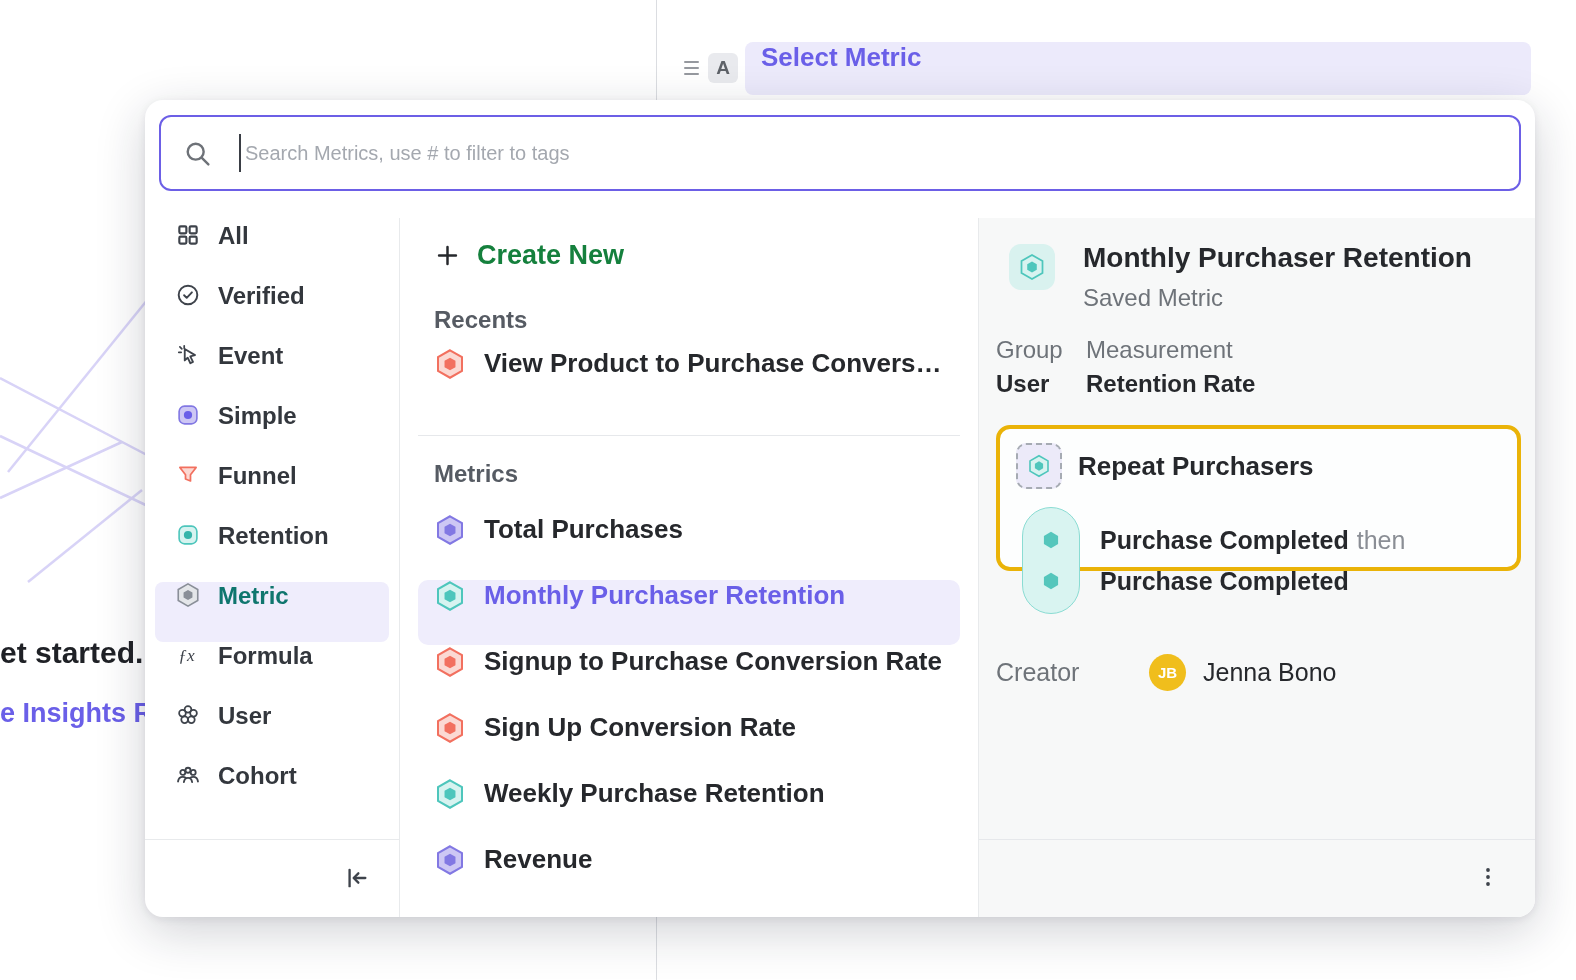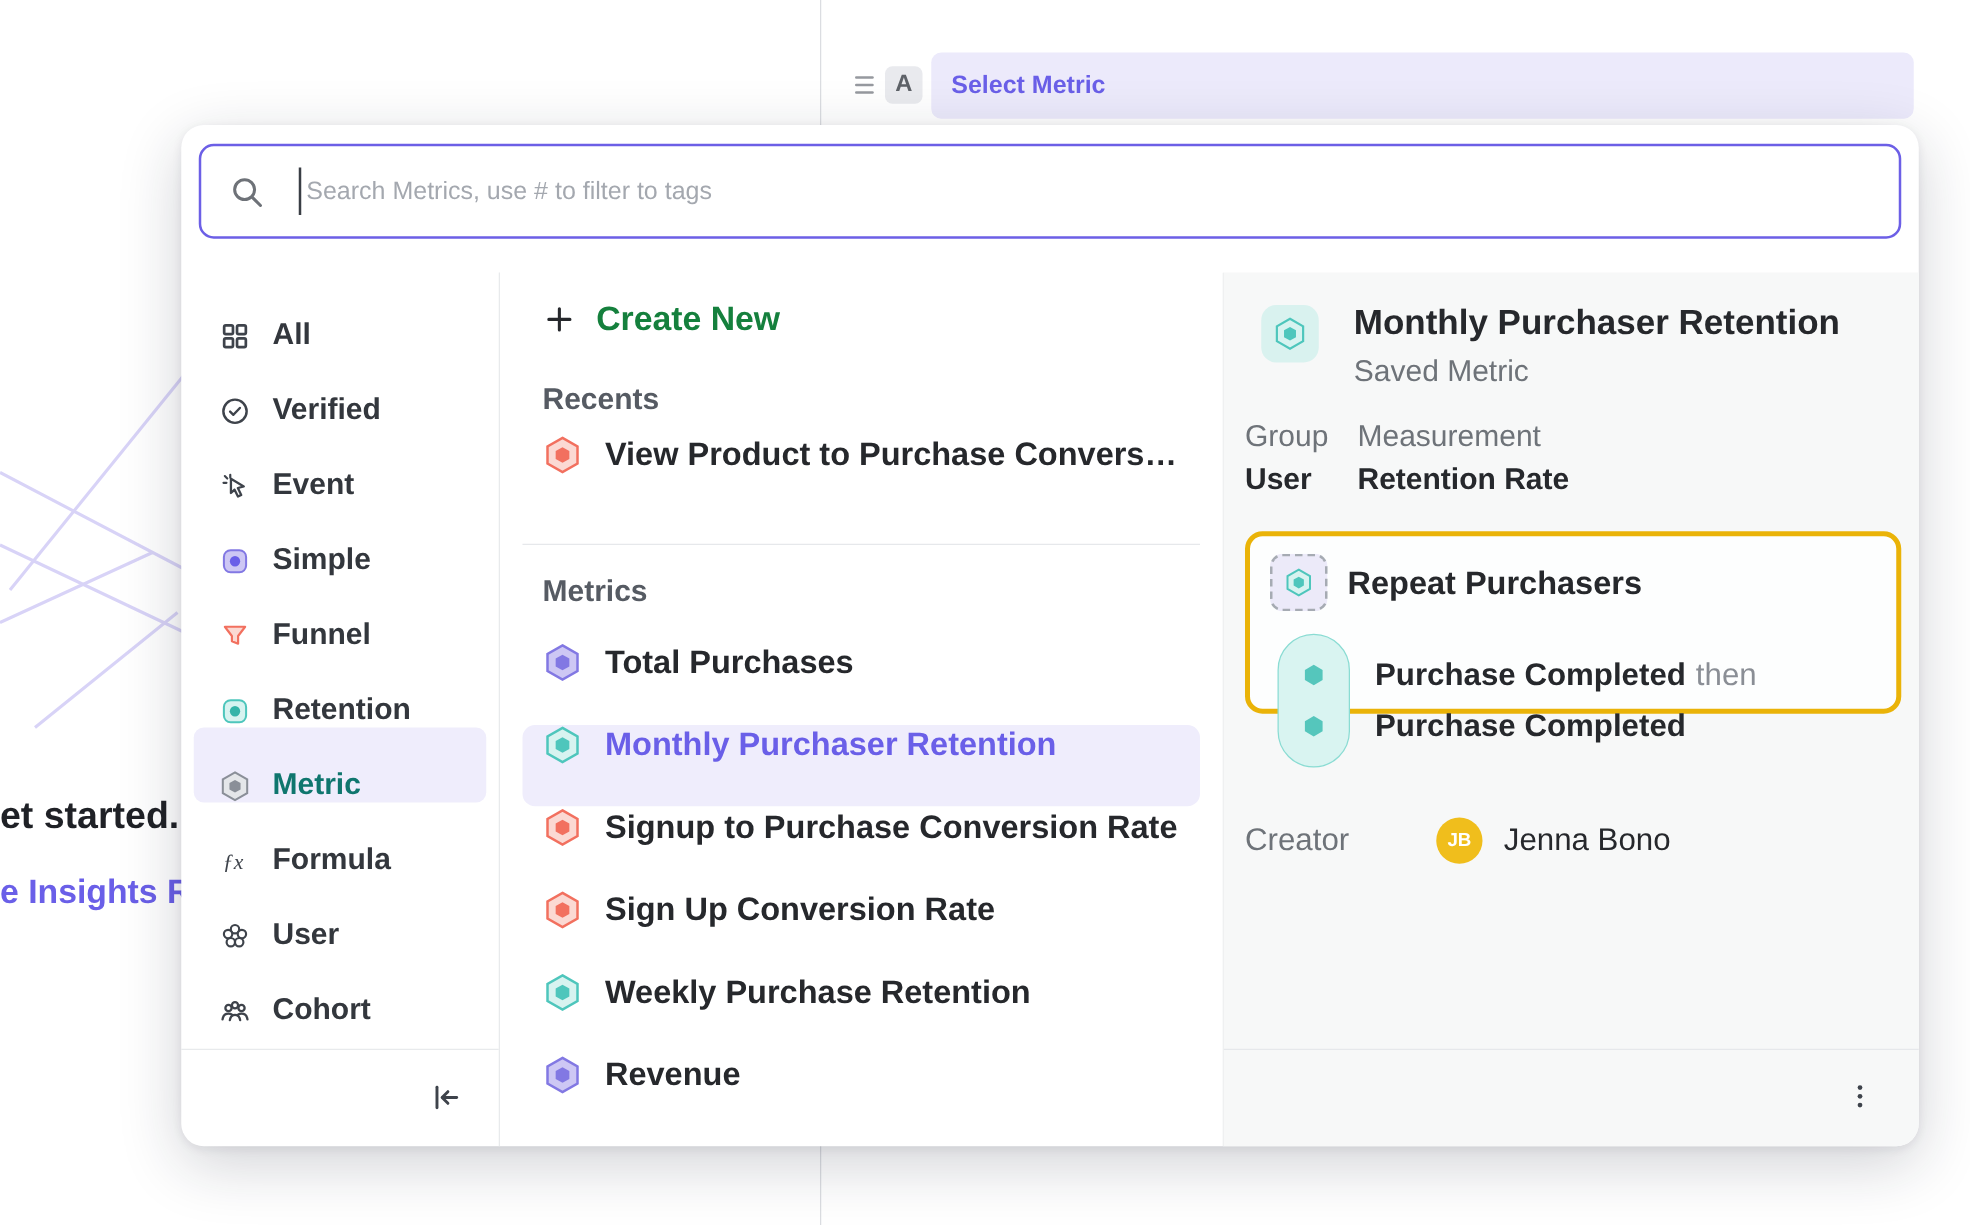--- a/index.html
+++ b/index.html
@@ -9,38 +9,38 @@
   
   .page-divider{position:absolute;left:656px;top:0;width:1px;height:980px;background:#DBDDE1}
   .deco-lines{position:absolute;left:0;top:260px;width:180px;height:330px}
   .cut-bold{position:absolute;left:0;top:636px;font-size:30px;font-weight:700;color:#1F2126;white-space:nowrap}
   .cut-link{position:absolute;left:0;top:698px;font-size:27px;font-weight:600;color:#6A5FE8;white-space:nowrap;cursor:pointer}
 
   .header-ctrl{position:absolute;left:684px;top:40px;height:56px;display:flex;align-items:center}
   .hamburger{width:15px;display:flex;flex-direction:column;gap:4px;margin-right:9px;cursor:grab}
   .hamburger i{display:block;height:2px;background:#96999F;border-radius:1px}
   .a-badge{width:30px;height:30px;border-radius:6px;background:#E9EAEE;color:#5E6268;font-weight:700;font-size:19px;display:flex;align-items:center;justify-content:center;margin-right:7px}
-  .sm-pill{width:786px;height:53px;background:#ECEAFB;border-radius:8px;display:flex;align-items:center;padding-left:16px;color:#6A5FE8;font-size:20px;font-weight:700;cursor:pointer;white-space:nowrap}
+  .sm-pill{width:786px;height:53px;background:#ECEAFB;border-radius:8px;display:flex;align-items:flex-start;padding-left:16px;color:#6A5FE8;font-size:26px;font-weight:700;cursor:pointer;white-space:nowrap}
 
   
   .modal{position:absolute;left:145px;top:100px;width:1390px;height:817px;background:#fff;border-radius:18px;
          box-shadow:0 14px 50px rgba(25,28,50,.20),0 2px 8px rgba(25,28,50,.08)}
 
   .search-wrap{position:absolute;left:14px;right:14px;top:15px;height:76px;border:2px solid #6C5FE6;border-radius:12px;display:flex;align-items:center;padding:0 22px;background:#fff;cursor:text}
   .search-icon svg{width:29px;height:29px;display:block}
   .caret{width:2px;height:38px;background:#3A3E45;margin-left:27px;animation:blink 1.1s step-end infinite}
   @keyframes blink{50%{opacity:0}}
   .search-input{flex:1;border:none;outline:none;font-size:20px;color:#2B2E33;padding-left:4px;font-family:inherit;background:transparent}
   .search-input::placeholder{color:#A4A8AF}
 
   .content{position:absolute;left:0;right:0;top:118px;bottom:0;display:flex}
 
   
   .col-sidebar{width:255px;border-right:1px solid #E8EAEC;position:relative;padding-top:4px}
-  .sb-item{height:60px;margin:0 10px;border-radius:8px;display:flex;align-items:flex-end;padding-left:20px;gap:17px;cursor:pointer}
+  .sb-item{height:60px;margin:0 10px;border-radius:8px;display:flex;align-items:flex-start;padding-left:20px;gap:17px;cursor:pointer}
   .sb-item.selected{background:#EFEDFC}
   .sb-item.selected .sb-label{color:#0f766e}
   .sb-icon,.sb-icon svg{width:26px;height:26px;display:block;flex:none}
   .sb-label{font-size:24px;font-weight:600;color:#33373D;white-space:nowrap}
   .sb-footer-divider{position:absolute;left:0;right:0;bottom:77px;height:1px;background:#E8EAEC}
   .collapse-btn{position:absolute;right:26px;bottom:22px;width:34px;height:34px;display:flex;align-items:center;justify-content:center;cursor:pointer}
   .collapse-btn svg{width:28px;height:28px}
 
   
   .col-list{width:578px;position:relative;padding:0 18px;overflow:hidden}

